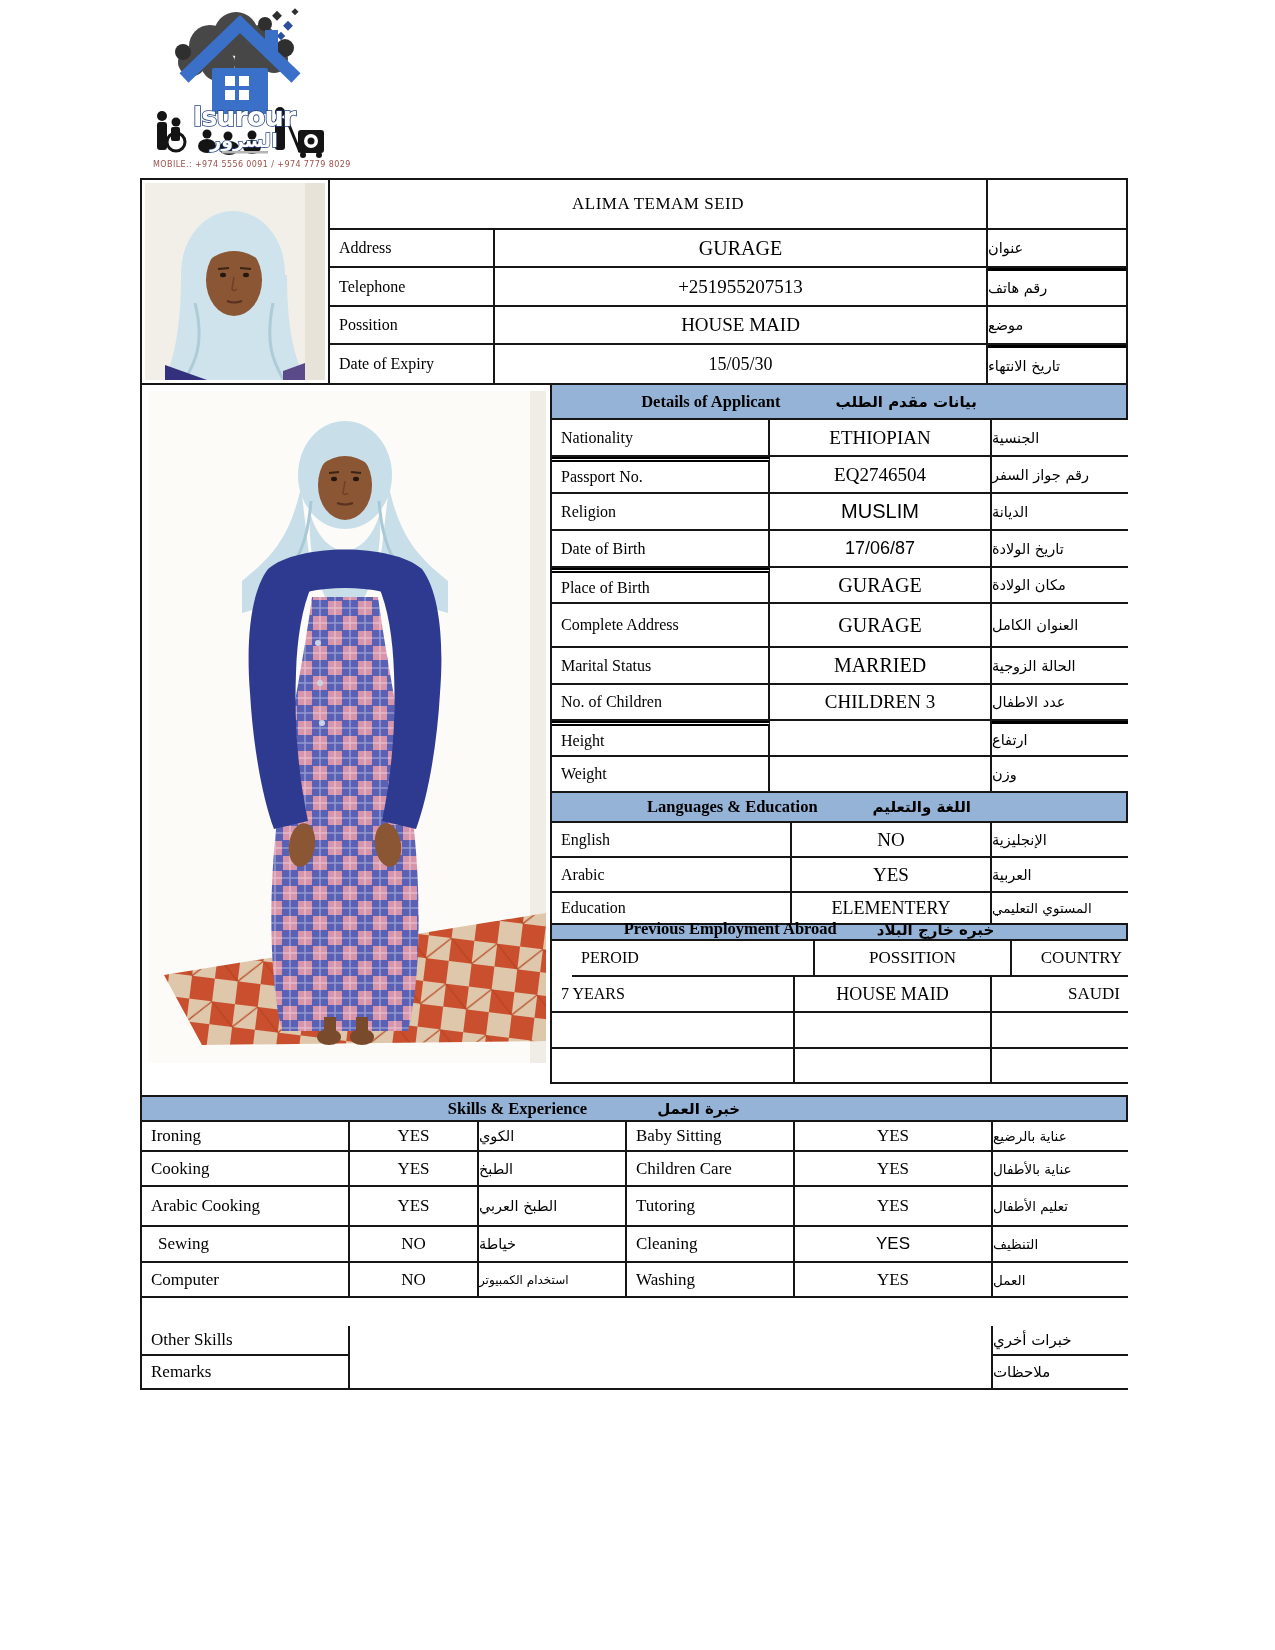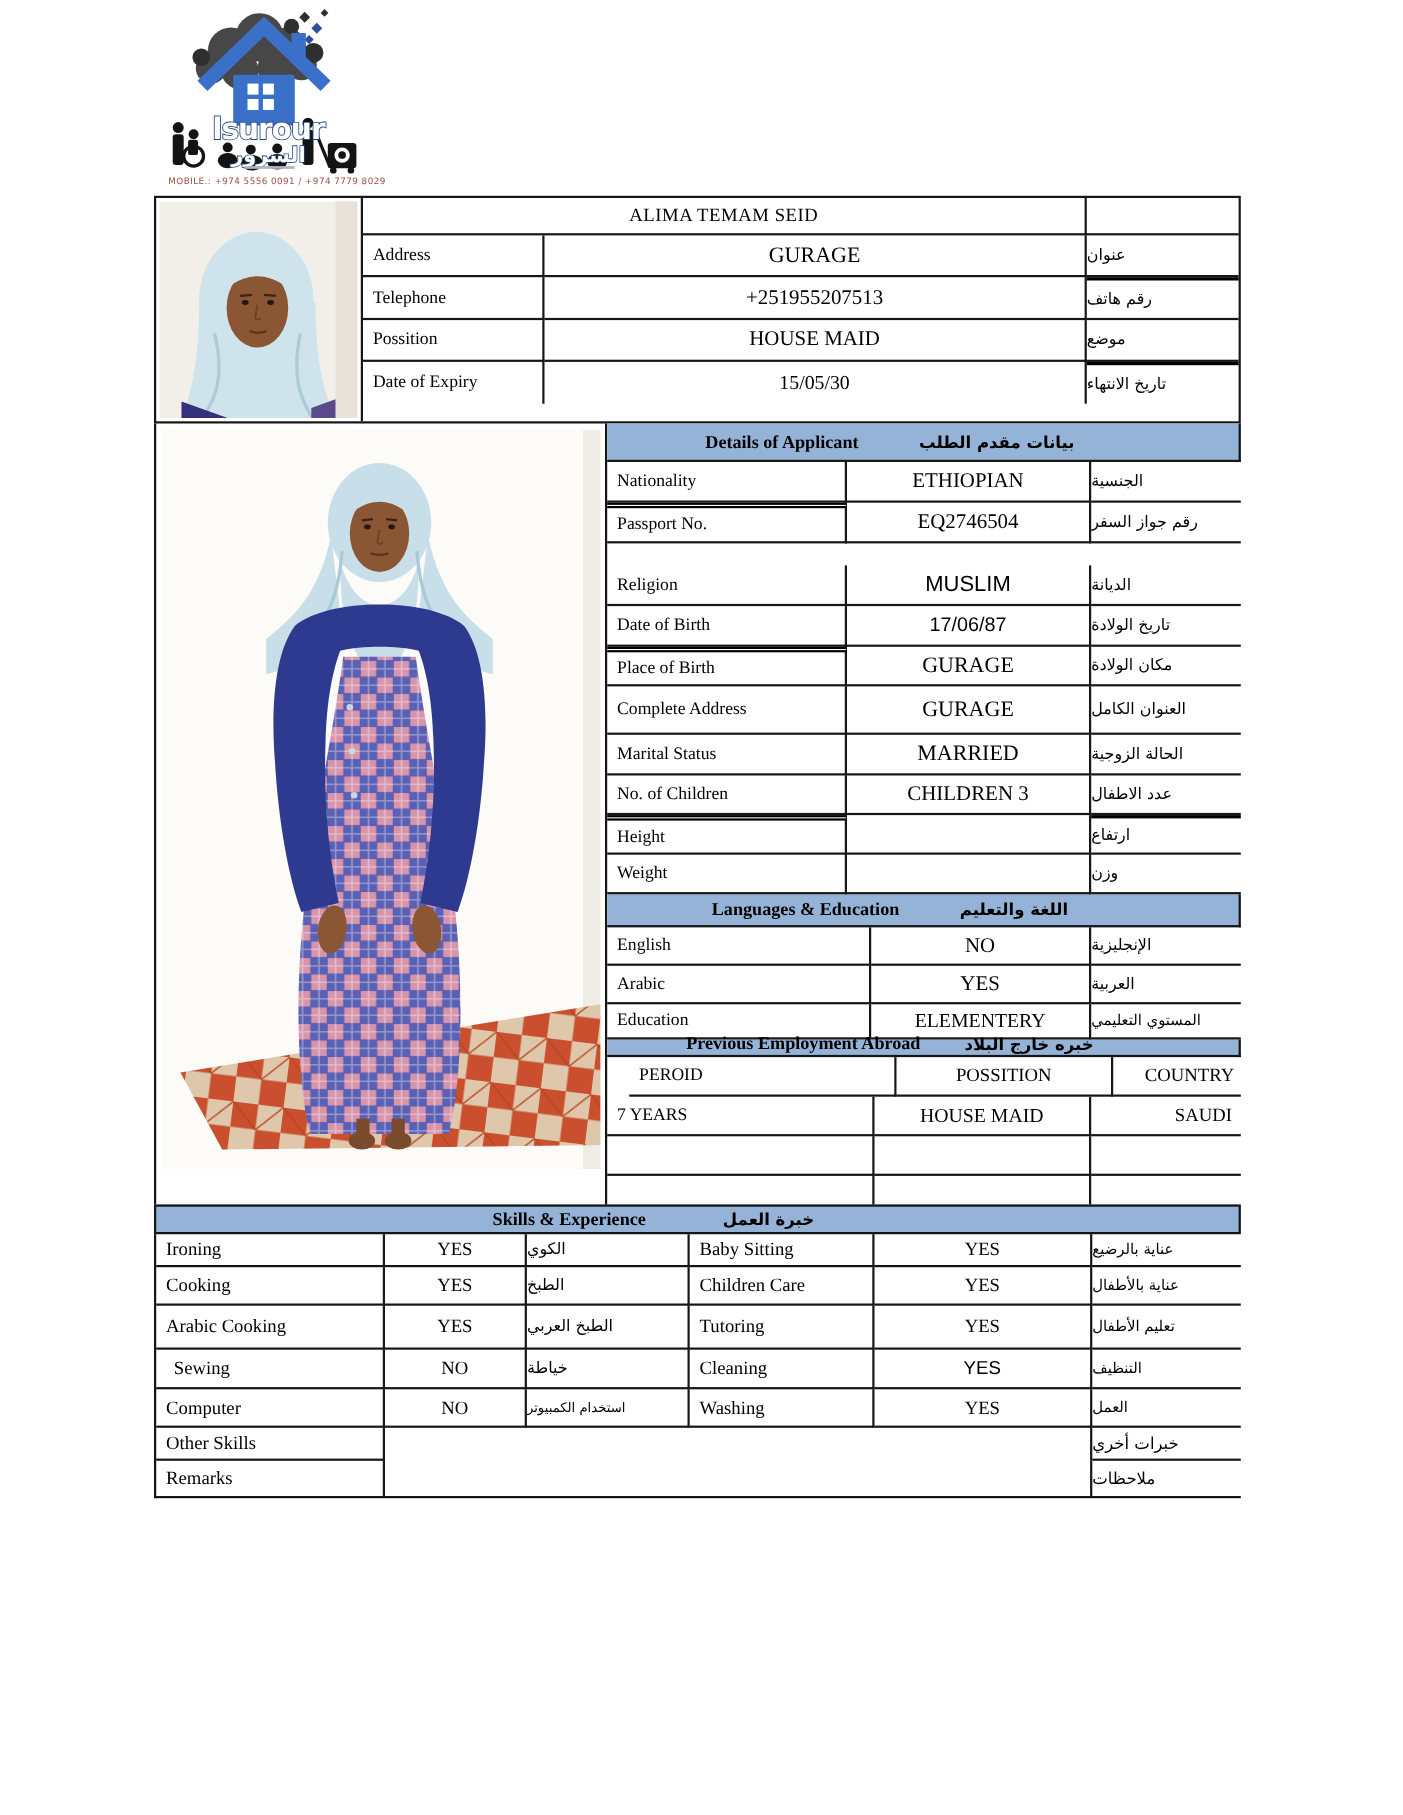--- a/index.html
+++ b/index.html
@@ -137,21 +137,21 @@
         <ellipse cx="101" cy="92" rx="3" ry="2.2" fill="#241610"></ellipse>
         <path d="M73,86 L84,85 M95,85 L106,86" stroke="#3a2414" stroke-width="2" fill="none"></path>
         <path d="M89,94 L87,106 Q89,109 92,106" stroke="#6f4026" stroke-width="1.6" fill="none"></path>
         <path d="M82,118 Q89,121 97,118" stroke="#5a3020" stroke-width="2" fill="none"></path>
         <path d="M20,182 L62,197 L20,197 Z" fill="#33307e"></path>
         <path d="M138,188 L160,180 L160,197 L138,197 Z" fill="#5a4a8a"></path>
       </svg>
     </div>
     <div class="hdr-right">
 
-      <div class="r" style="height:34px;">
+      <div class="r" style="height:50px;">
         <div class="c val" style="width:658px; font-size:17px; letter-spacing:.5px;">ALIMA TEMAM SEID</div>
         <div class="c nbr" style="flex:1;"></div>
       </div>
 
       <div class="r" style="height:38px;">
         <div class="c lab" style="width:165px;">Address</div>
         <div class="c val" style="width:493px; font-size:20px;">GURAGE</div>
         <div class="c arc arc-far nbr" style="flex:1;">عنوان</div>
       </div>
 
@@ -242,21 +242,21 @@
     <div class="r" style="height:37px;">
       <div class="c lab" style="width:218px;">Nationality</div>
       <div class="c val" style="width:222px;">ETHIOPIAN</div>
       <div class="c arc nbr" style="flex:1;">الجنسية</div>
     </div>
     <div class="r" style="height:37px;">
       <div class="c lab bt-double" style="width:218px;">Passport No.</div>
       <div class="c val" style="width:222px;">EQ2746504</div>
       <div class="c arc nbr" style="flex:1;">رقم جواز السفر</div>
     </div>
-    <div class="r" style="height:37px;margin-top:20px;">
+    <div class="r" style="height:37px;">
       <div class="c lab" style="width:218px;">Religion</div>
       <div class="c val sans" style="width:222px; font-size:20px;">MUSLIM</div>
       <div class="c arc nbr" style="flex:1;">الديانة</div>
     </div>
     <div class="r" style="height:37px;">
       <div class="c lab" style="width:218px;">Date of Birth</div>
       <div class="c val sans" style="width:222px;">17/06/87</div>
       <div class="c arc nbr" style="flex:1;">تاريخ الولادة</div>
     </div>
     <div class="r" style="height:36px;">
@@ -383,21 +383,21 @@
 
     <div class="r" style="height:35px;">
       <div class="c lab" style="width:208px; font-size:17px;">Computer</div>
       <div class="c val" style="width:129px; font-size:17px;">NO</div>
       <div class="c arc" style="width:148px; padding-right:7px; font-size:12px;">استخدام الكمبيوتر</div>
       <div class="c lab" style="width:168px; font-size:17px;">Washing</div>
       <div class="c val" style="width:198px; font-size:17px;">YES</div>
       <div class="c arc nbr" style="flex:1; padding-right:7px; font-size:13.5px;">العمل</div>
     </div>
 
-    <div class="r" style="height:30px;">
+    <div class="r" style="height:30px;margin-top:28px;">
       <div class="c lab" style="width:208px; font-size:17px;">Other Skills</div>
       <div class="c nbb" style="width:643px;"></div>
       <div class="c arc nbr" style="flex:1; padding-right:7px; font-size:15px;">خبرات أخري</div>
     </div>
     <div class="r" style="height:32px;">
       <div class="c lab nbb" style="width:208px; font-size:17px;">Remarks</div>
       <div class="c nbb" style="width:643px;"></div>
       <div class="c arc nbr nbb" style="flex:1; padding-right:7px; font-size:15px;">ملاحظات</div>
     </div>
   </div>

